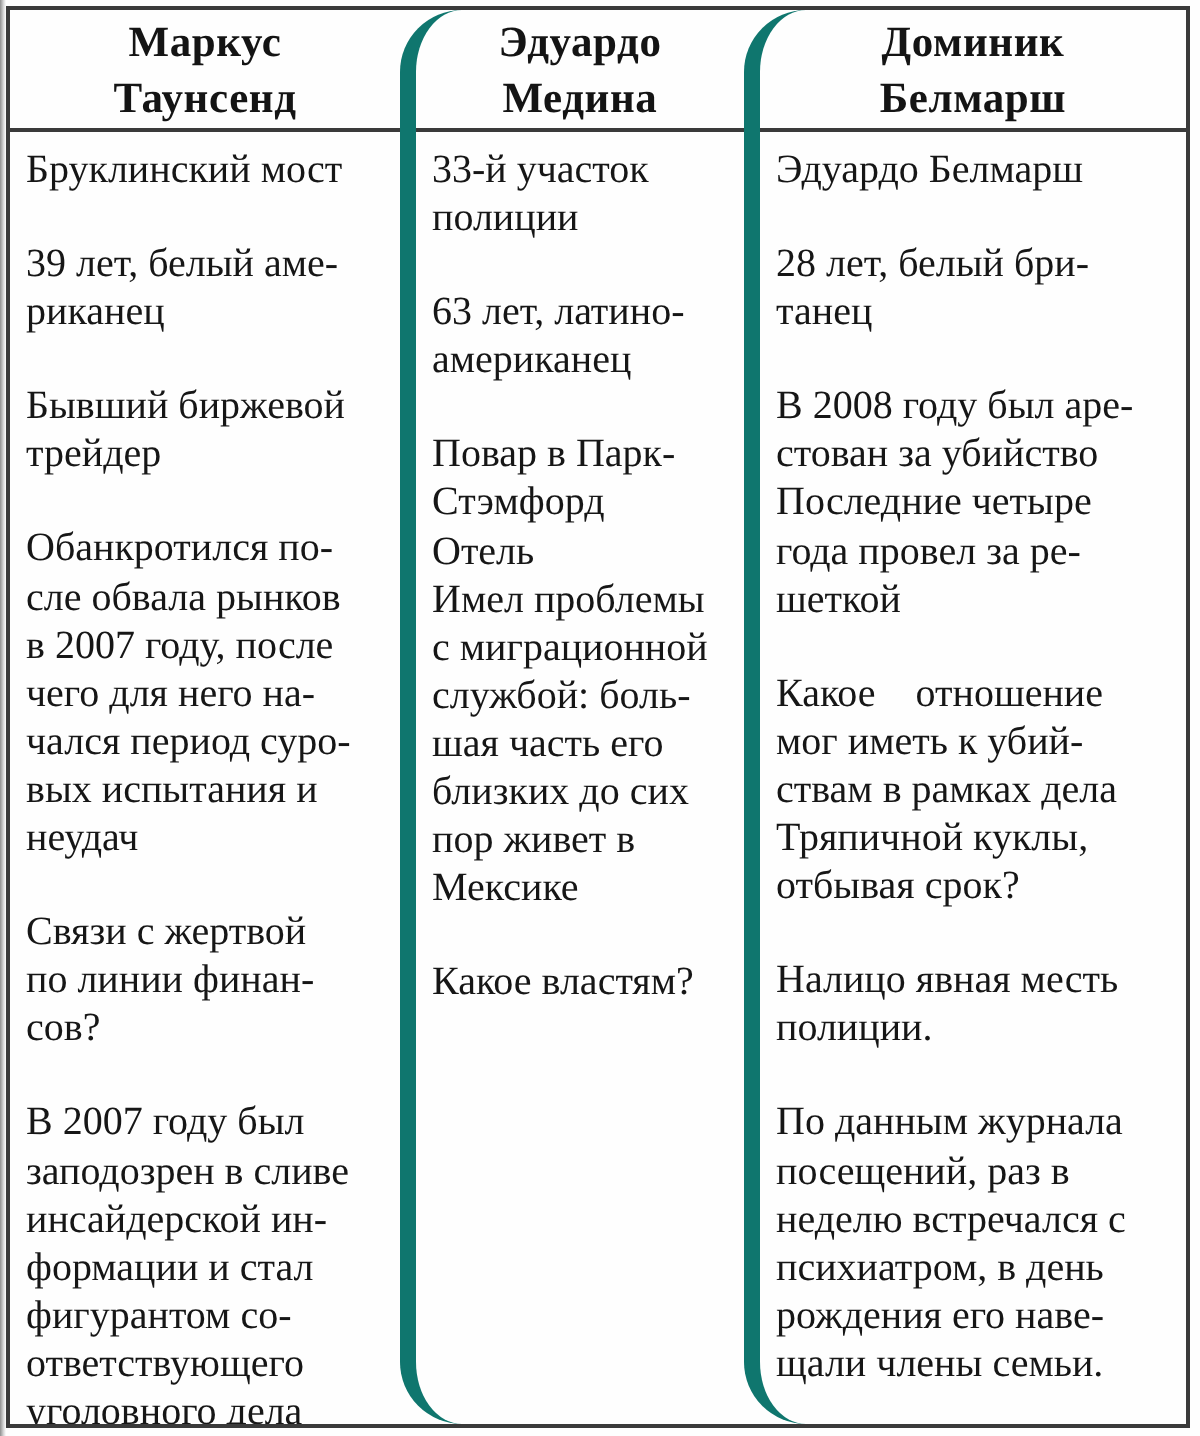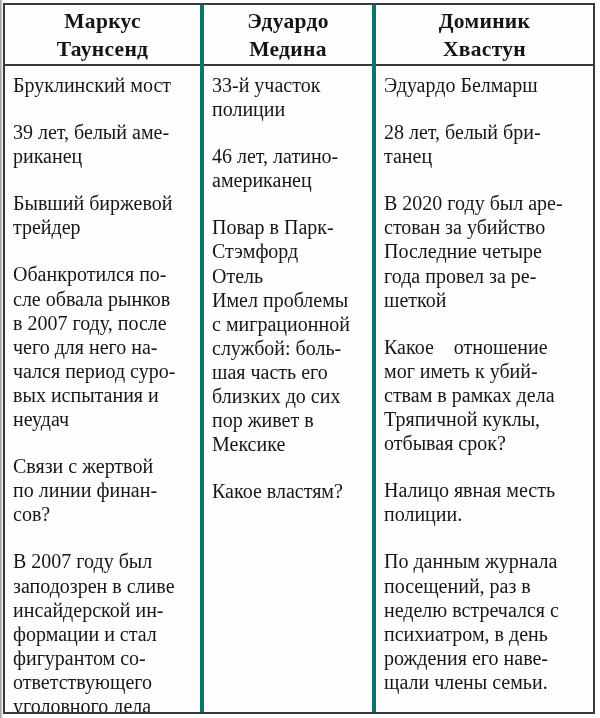--- a/index.html
+++ b/index.html
@@ -33,21 +33,21 @@
     display: grid;
     grid-template-columns: 195px 172px auto;
     background: #fefefe;
   }
   .col {
     box-sizing: border-box;
     overflow: hidden;
     display: flex;
     flex-direction: column;
   }
-  .col + .col { border-left: 4px solid #0f766e; }
+  .col + .col { border-left: 8px solid #0f766e; border-radius: 31px; }
   .col-header {
     box-sizing: border-box;
     height: 61px;
     flex: 0 0 61px;
     border-bottom: 2px solid #3a3a3a;
     display: flex;
     align-items: center;
     justify-content: center;
     text-align: center;
     font-weight: bold;
@@ -107,44 +107,44 @@
 уголовного дела</p>
       </div>
     </div>
 
     <div class="col">
       <div class="col-header">Эдуардо
 Медина</div>
       <div class="col-body">
         <p>33-й участок
 полиции</p>
-        <p>46 лет, латино-
+        <p>63 лет, латино-
 американец</p>
         <p>Повар в Парк-
 Стэмфорд
 Отель
 Имел проблемы
 с миграционной
 службой: боль-
 шая часть его
 близких до сих
 пор живет в
 Мексике</p>
         <p>Какое властям?</p>
       </div>
     </div>
 
     <div class="col">
       <div class="col-header">Доминик
-Хвастун</div>
+Белмарш</div>
       <div class="col-body">
         <p>Эдуардо Белмарш</p>
         <p>28 лет, белый бри-
 танец</p>
-        <p>В 2020 году был аре-
+        <p>В 2008 году был аре-
 стован за убийство
 Последние четыре
 года провел за ре-
 шеткой</p>
         <p>Какое    отношение
 мог иметь к убий-
 ствам в рамках дела
 Тряпичной куклы,
 отбывая срок?</p>
         <p>Налицо явная месть

